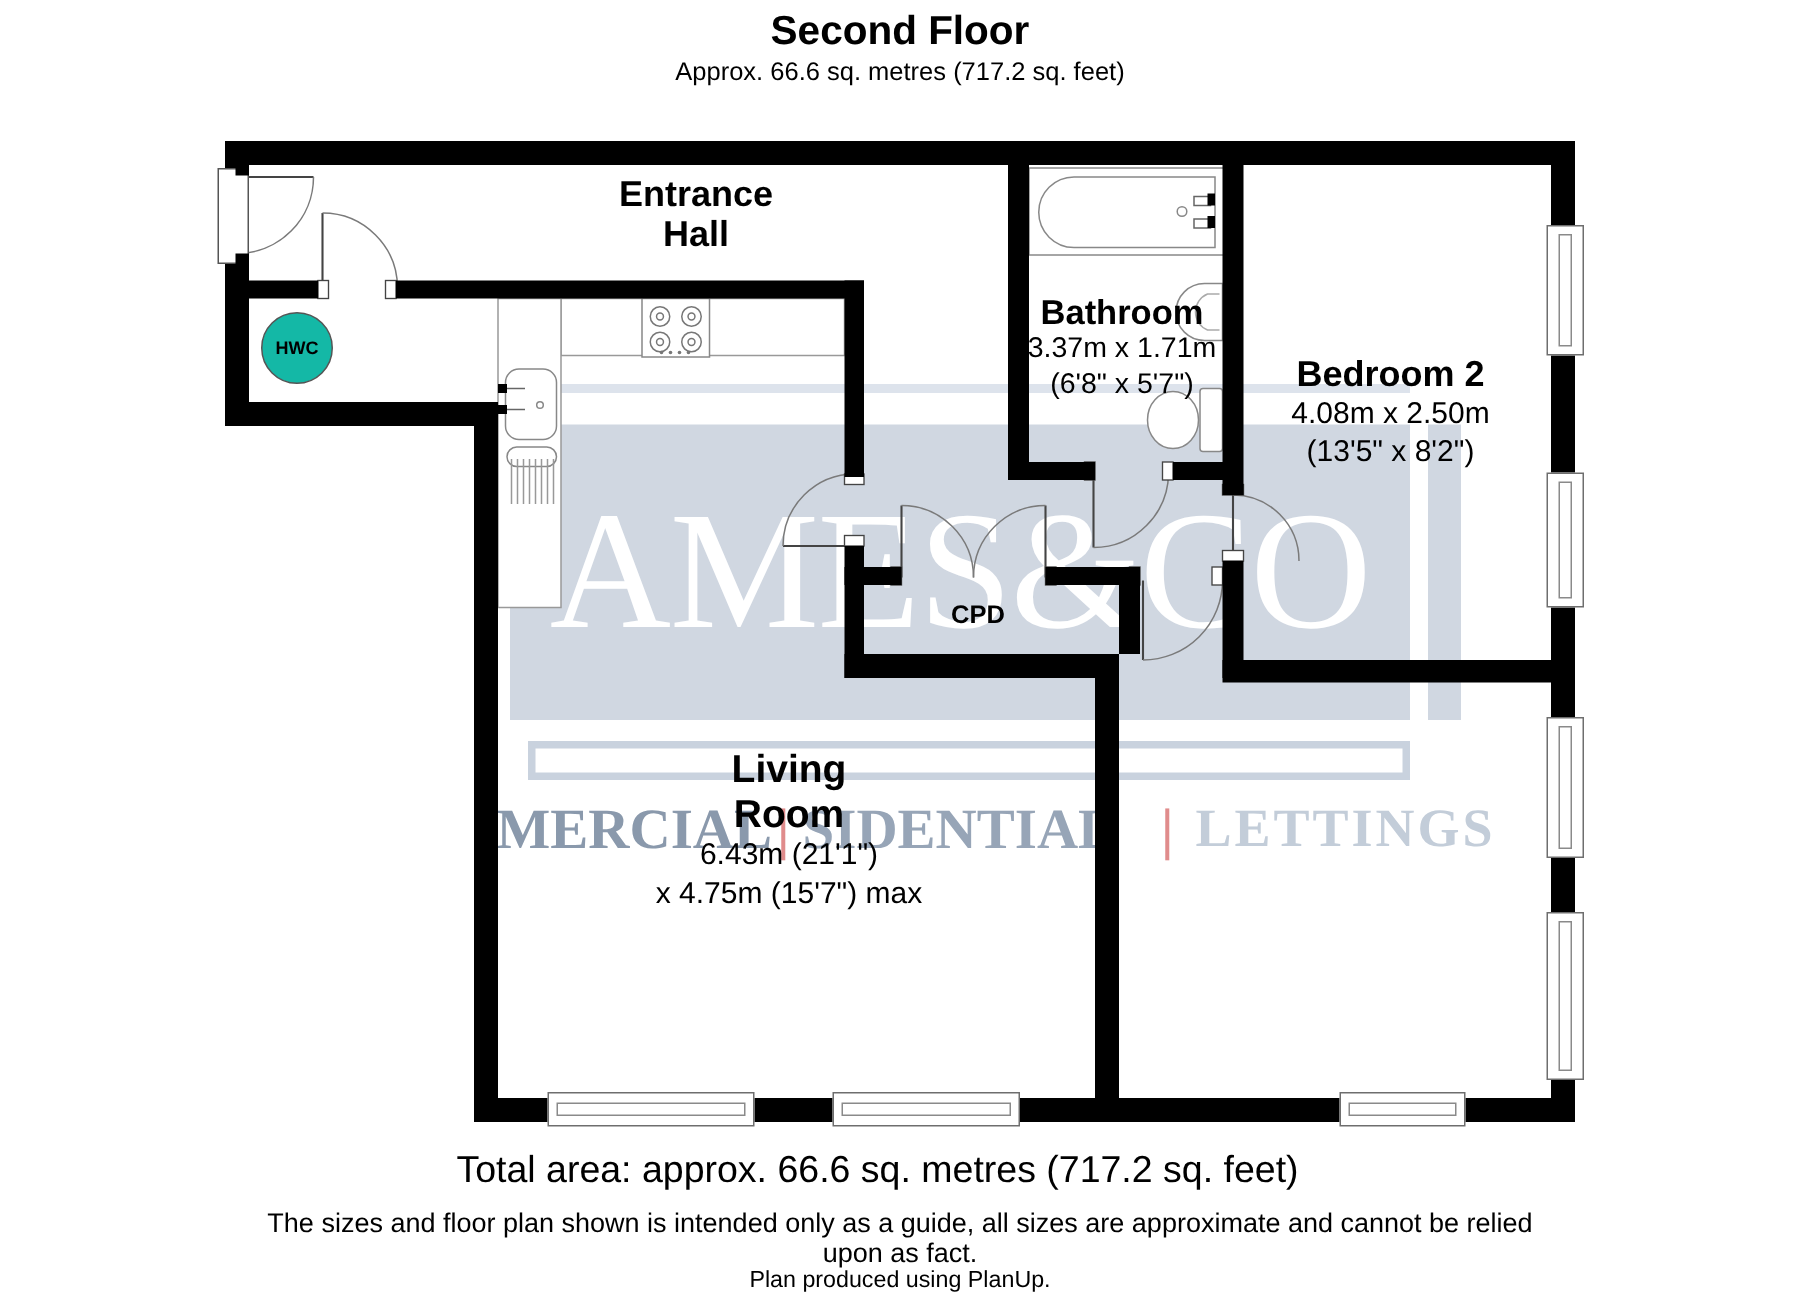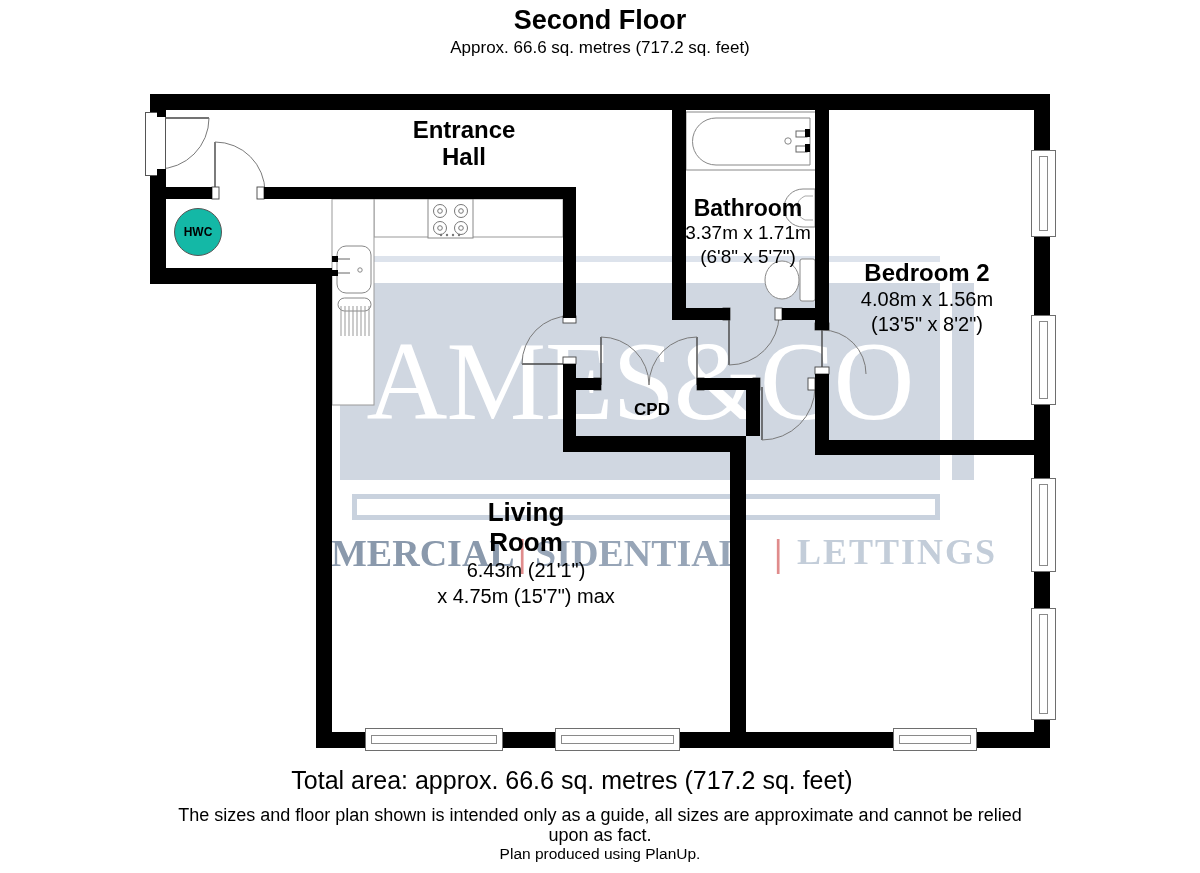--- a/index.html
+++ b/index.html
@@ -2,21 +2,21 @@
 <html><head>
 <meta charset="utf-8">
 <style>
   html,body{margin:0;padding:0;background:#fff;}
   .page{position:relative;width:1200px;height:873px;background:#fff;overflow:hidden;
         font-family:"Liberation Sans",sans-serif;color:#000;border-radius:14px;}
   .abs{position:absolute;}
   
   .title{left:0;top:5px;width:1200px;text-align:center;font-size:27px;font-weight:bold;}
   .subtitle{left:0;top:38px;width:1200px;text-align:center;font-size:17px;}
-  .total{left:0;top:766px;width:1144px;text-align:center;font-size:25px;}
+  .total{left:0;top:766px;width:1144px;text-align:center;font-size:25px;padding-left:13px;}
   .disc{left:0;top:806px;width:1200px;text-align:center;font-size:18px;line-height:19.5px;}
   .produced{left:0;top:845px;width:1200px;text-align:center;font-size:15.5px;}
   
   .w{position:absolute;background:#000;z-index:10;}
   
   .win{position:absolute;background:#fff;border:1px solid #6e6e6e;box-sizing:border-box;z-index:15;}
   .win .pane{position:absolute;border:1px solid #8a8a8a;}
   .win-v .pane{left:7px;right:7px;top:5px;bottom:5px;}
   .win-h .pane{top:6px;bottom:6px;left:5px;right:5px;}
   
@@ -218,23 +218,23 @@
 
   <div class="abs lbl" style="left:354px;top:116px;width:220px;font-size:24px;line-height:27px;">
     <div class="rname">Entrance</div>
     <div class="rname">Hall</div>
   </div>
   <div class="abs lbl" style="left:656px;top:196px;width:184px;">
     <div class="rname" style="font-size:23px;line-height:25px;text-align:center;">Bathroom</div>
     <div style="font-size:19px;line-height:24px;">3.37m x 1.71m</div>
     <div style="font-size:19px;line-height:24px;">(6'8" x 5'7")</div>
   </div>
-  <div class="abs lbl" style="left:818px;top:259px;width:218px;">
+  <div class="abs lbl" style="left:818px;top:236px;width:218px;">
     <div class="rname" style="font-size:24px;line-height:27px;">Bedroom 2</div>
-    <div style="font-size:20px;line-height:26px;">4.08m x 1.56m</div>
+    <div style="font-size:20px;line-height:26px;">4.08m x 2.50m</div>
     <div style="font-size:20px;line-height:25px;">(13'5" x 8'2")</div>
   </div>
   <div class="abs lbl" style="left:378px;top:497px;width:296px;">
     <div class="rname" style="font-size:26px;line-height:30px;">Living</div>
     <div class="rname" style="font-size:26px;line-height:30px;">Room</div>
     <div style="font-size:20px;line-height:26px;">6.43m (21'1")</div>
     <div style="font-size:20px;line-height:26px;">x 4.75m (15'7") max</div>
   </div>
   <div class="abs lbl rname" style="left:612px;top:400px;width:80px;font-size:17px;">CPD</div>
 

